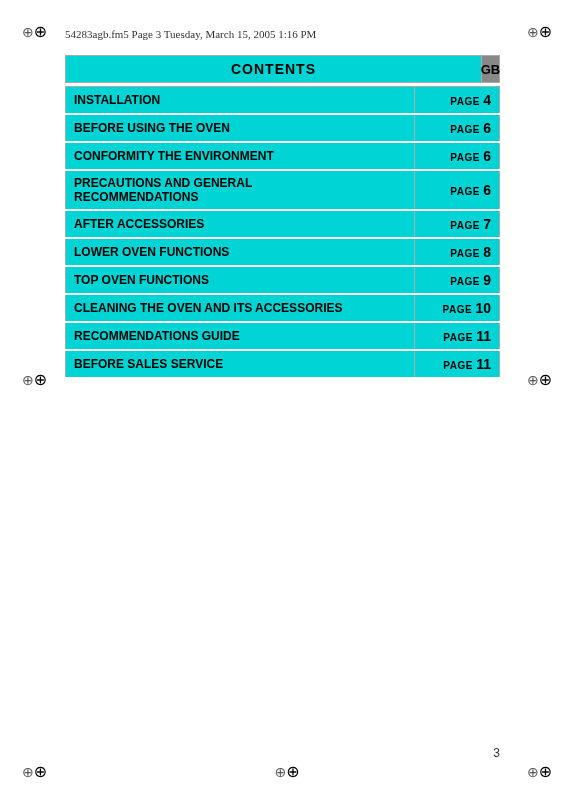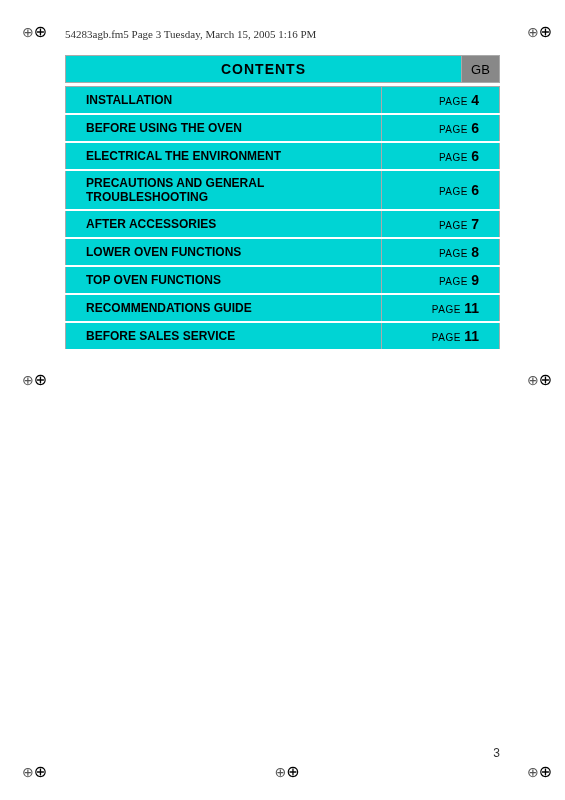--- a/index.html
+++ b/index.html
@@ -79,44 +79,44 @@
       font-weight: bold;
       font-size: 14px;
       color: #000;
       text-align: center;
       border: 1px solid #aaa;
       letter-spacing: 1px;
     }
 
     .contents-gb-cell {
       background: #888888;
-      width: 38px;
+      width: 18px;
       display: flex;
       align-items: center;
       justify-content: center;
-      font-weight: normal;
+      font-weight: bold;
       font-size: 13px;
       color: #000;
       border: 1px solid #aaa;
       border-left: none;
     }
 
     
     .toc-table {
       width: 100%;
       border-collapse: collapse;
     }
 
     .toc-row {
       background: #00d4d4;
     }
 
     .toc-row td {
       border: 1px solid #aaa;
-      padding: 5px 20px;
+      padding: 5px 8px;
       font-size: 12px;
       font-weight: bold;
       color: #000;
     }
 
     .toc-row + .toc-row td {
       border-top: none;
     }
 
     .toc-label {
@@ -128,21 +128,21 @@
       text-align: right;
       min-width: 70px;
     }
 
     .toc-page-num {
       font-size: 14px;
     }
 
     .toc-page-word {
       font-size: 10px;
-      font-weight: normal;
+      font-weight: bold;
       letter-spacing: 0.5px;
     }
 
     
     .toc-label-multi {
       vertical-align: top;
     }
 
     
     .toc-row td {
@@ -184,41 +184,45 @@
       <tbody id="toc-body">
       <tr class="toc-row">
             <td class="toc-label">INSTALLATION</td>
             <td class="toc-page"><span class="toc-page-word">PAGE </span><span class="toc-page-num">4</span></td>
           </tr>
           <tr class="toc-row">
             <td class="toc-label">BEFORE USING THE OVEN</td>
             <td class="toc-page"><span class="toc-page-word">PAGE </span><span class="toc-page-num">6</span></td>
           </tr>
           <tr class="toc-row">
-            <td class="toc-label">ELECTRICAL THE ENVIRONMENT</td>
+            <td class="toc-label">CONFORMITY THE ENVIRONMENT</td>
             <td class="toc-page"><span class="toc-page-word">PAGE </span><span class="toc-page-num">6</span></td>
           </tr>
           <tr class="toc-row">
             <td class="toc-label toc-label-multi" style="white-space: pre-line;">PRECAUTIONS AND GENERAL
-TROUBLESHOOTING</td>
+RECOMMENDATIONS</td>
             <td class="toc-page"><span class="toc-page-word">PAGE </span><span class="toc-page-num">6</span></td>
           </tr>
           <tr class="toc-row">
             <td class="toc-label">AFTER ACCESSORIES</td>
             <td class="toc-page"><span class="toc-page-word">PAGE </span><span class="toc-page-num">7</span></td>
           </tr>
           <tr class="toc-row">
             <td class="toc-label">LOWER OVEN FUNCTIONS</td>
             <td class="toc-page"><span class="toc-page-word">PAGE </span><span class="toc-page-num">8</span></td>
           </tr>
           <tr class="toc-row">
             <td class="toc-label">TOP OVEN FUNCTIONS</td>
             <td class="toc-page"><span class="toc-page-word">PAGE </span><span class="toc-page-num">9</span></td>
           </tr>
           <tr class="toc-row">
+            <td class="toc-label">CLEANING THE OVEN AND ITS ACCESSORIES</td>
+            <td class="toc-page"><span class="toc-page-word">PAGE </span><span class="toc-page-num">10</span></td>
+          </tr>
+          <tr class="toc-row">
             <td class="toc-label">RECOMMENDATIONS GUIDE</td>
             <td class="toc-page"><span class="toc-page-word">PAGE </span><span class="toc-page-num">11</span></td>
           </tr>
           <tr class="toc-row">
             <td class="toc-label">BEFORE SALES SERVICE</td>
             <td class="toc-page"><span class="toc-page-word">PAGE </span><span class="toc-page-num">11</span></td>
           </tr>
         </tbody>
     </table>
 

